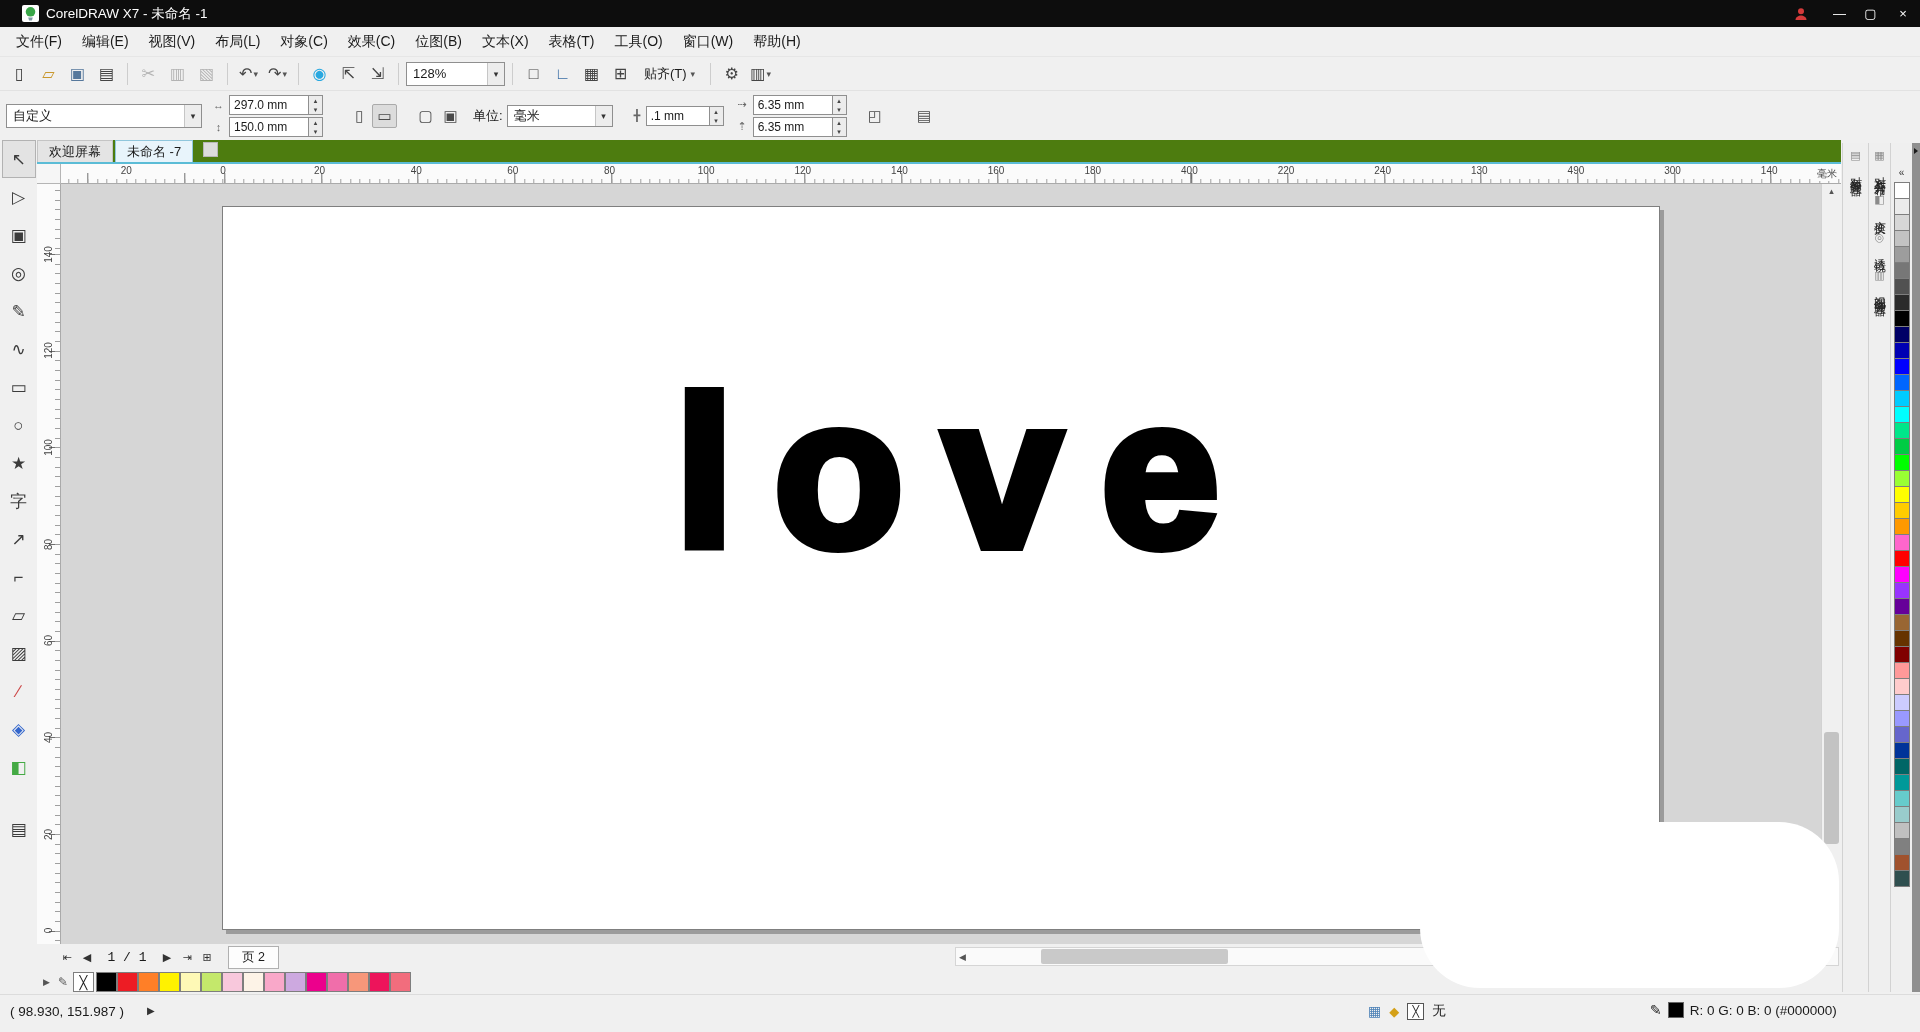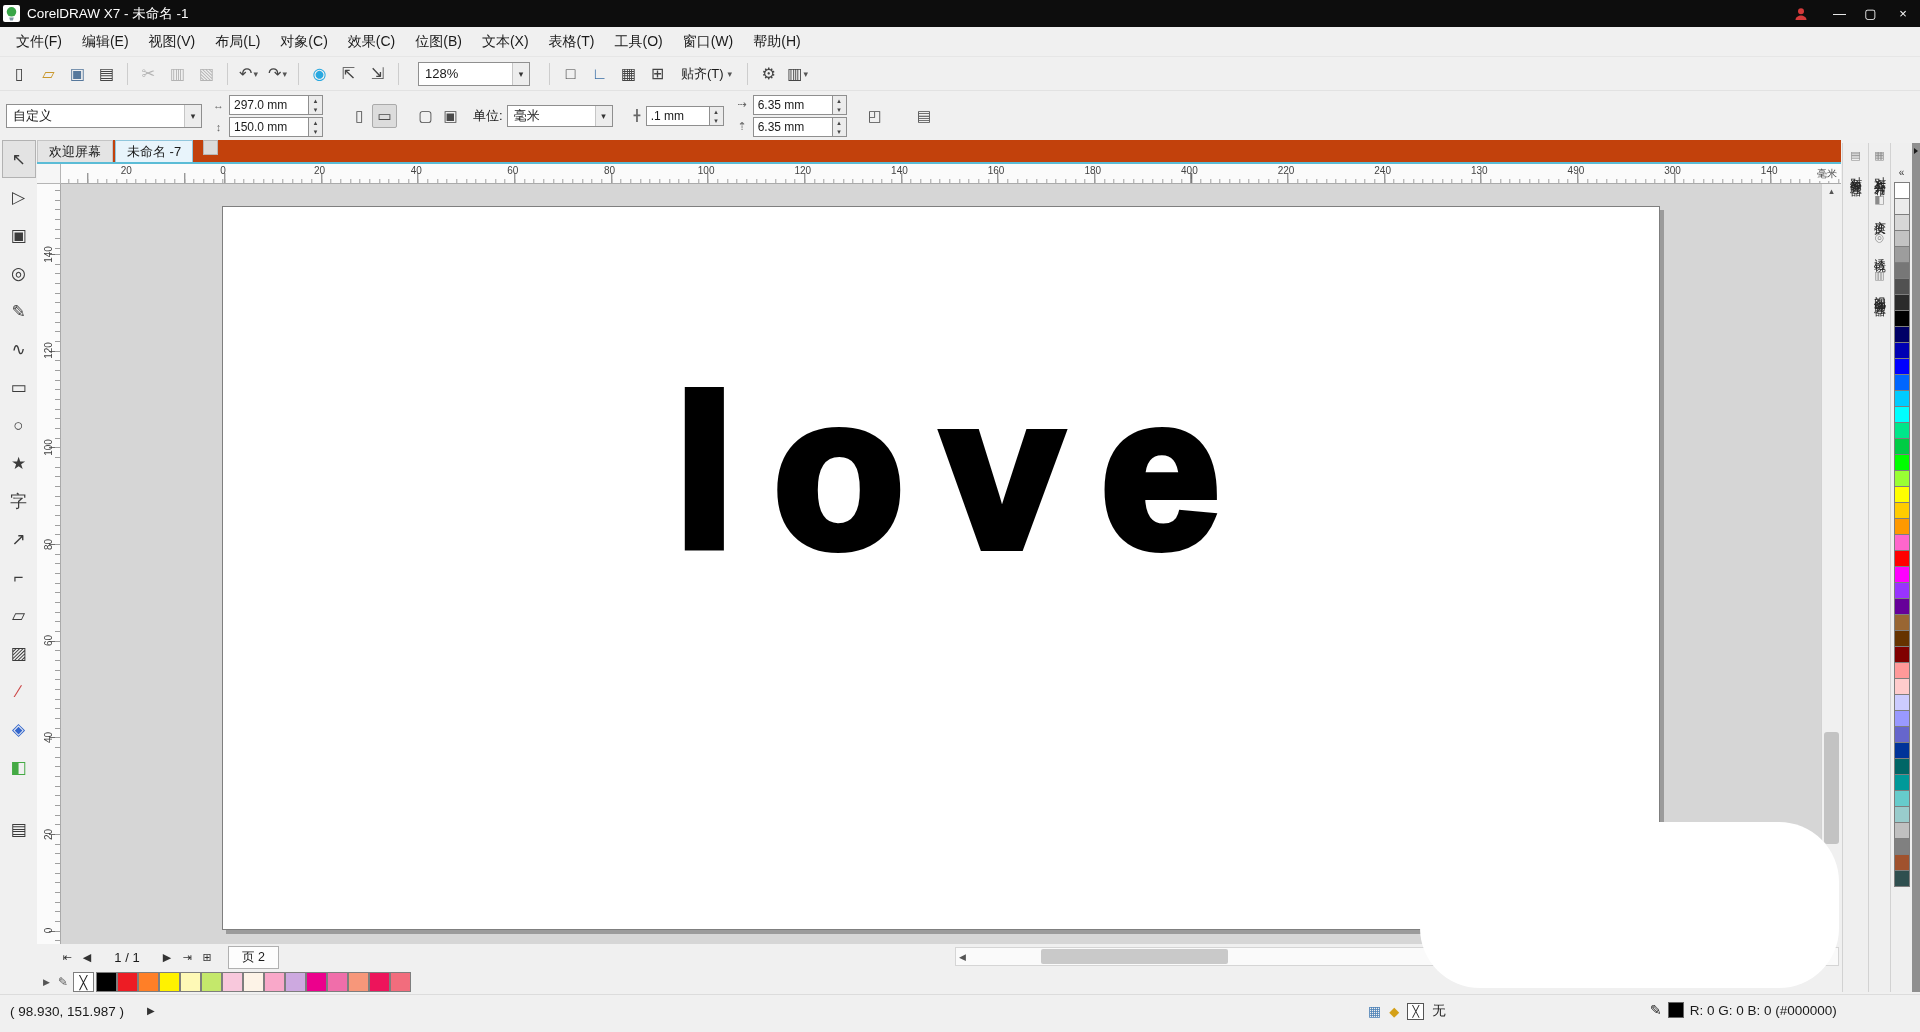--- a/index.html
+++ b/index.html
@@ -2,21 +2,21 @@
 <html><head>
 <meta charset="utf-8">
 <style>
   *{margin:0;padding:0;box-sizing:border-box;}
   html,body{width:1920px;height:1032px;overflow:hidden;background:#f0f0f0;
     font-family:"Liberation Sans","DejaVu Sans",sans-serif;font-size:14px;color:#1a1a1a;}
   body{position:relative;}
 
   
   .titlebar{position:absolute;top:0;left:0;right:0;height:27px;background:#0d0d0d;color:#fff;
-    display:flex;align-items:center;padding-left:3px;z-index:20;}
+    display:flex;align-items:center;padding-left:22px;z-index:20;}
   .titlebar .app-icon{display:flex;margin-right:7px;}
   .titlebar .title{font-size:13.5px;}
   .win-controls{margin-left:auto;display:flex;align-items:center;height:100%;}
   .win-controls .account{margin-right:16px;display:flex;}
   .wbtn{width:31px;height:100%;display:flex;align-items:center;justify-content:center;font-size:13px;color:#fff;}
   .wbtn.close{width:34px;}
 
   
   .menubar{position:absolute;top:27px;left:0;right:0;height:29px;background:#f0f0f0;display:flex;align-items:center;padding-left:6px;}
   .menu-item{padding:22px 10px;font-size:14px;white-space:nowrap;}
@@ -26,21 +26,21 @@
   .tbtn{min-width:27px;height:26px;display:flex;align-items:center;justify-content:center;gap:1px;border-radius:2px;}
   .tbtn i{font-style:normal;font-size:16px;color:#454545;line-height:1;}
   .tbtn .dd{font-size:9px;color:#555;}
   .tbtn.disabled i{color:#b3b3b3;}
   .tsep{width:1px;height:22px;background:#cdcdcd;margin:0 5px;flex:none;}
   .c-folder{color:#c9982e !important;} .c-save{color:#56789c !important;} .c-search{color:#29a8e0 !important;}
   .c-ruler{color:#3a6ea5 !important;}
   .combo{display:inline-flex;align-items:center;height:24px;background:#fff;border:1px solid #8f8f8f;}
   .combo .ct{flex:1;padding:0 6px;font-size:13px;white-space:nowrap;}
   .combo .ca{width:17px;align-self:stretch;display:flex;align-items:center;justify-content:center;font-size:9px;color:#333;background:#ededed;border-left:1px solid #c6c6c6;}
-  .zoom-combo{width:112px;margin:0 12px;gap:32px;}
+  .zoom-combo{width:99px;margin:0 0;gap:32px;}
   .snap-btn{display:flex;align-items:center;gap:4px;padding:0 8px;height:26px;font-size:13px;}
   .snap-btn .dd{font-size:9px;color:#555;}
 
   
   .propbar{position:absolute;top:90px;left:0;right:0;height:50px;background:#f0f0f0;display:flex;align-items:center;padding-left:6px;border-top:1px solid #e2e2e2;}
   .preset-combo{width:196px;}
   .pcol{display:flex;flex-direction:column;gap:2px;}
   .prow{display:flex;align-items:center;gap:2px;}
   .pb-ico{width:17px;text-align:center;font-size:11px;color:#666;font-style:normal;}
   .spinbox{display:inline-flex;height:20px;}
@@ -49,21 +49,21 @@
   .spinbox .arrows{display:flex;flex-direction:column;width:14px;border:1px solid #8f8f8f;border-left:none;background:#ececec;}
   .spinbox .arrows span{flex:1;font-size:7px;line-height:9px;text-align:center;color:#444;}
   .pbtn24{width:25px;height:24px;display:flex;align-items:center;justify-content:center;border-radius:2px;}
   .pbtn24 i{font-style:normal;font-size:15px;color:#4a4a4a;}
   .pbtn24.pressed{background:#dcdcdc;border:1px solid #aaa;}
   .units-label{font-size:13px;margin:0 4px 0 10px;}
   .units-combo{width:106px;height:22px;}
   .ml8{margin-left:8px;} .ml16{margin-left:16px;} .ml24{margin-left:24px;} .ml10{margin-left:10px;}
 
   
-  .tabsrow{position:absolute;top:140px;left:37px;right:79px;height:24px;background:#c2410c;border-bottom:2px solid #5bbcd6;display:flex;align-items:flex-start;}
+  .tabsrow{position:absolute;top:140px;left:37px;right:79px;height:24px;background:#4d7c0f;border-bottom:2px solid #5bbcd6;display:flex;align-items:center;}
   .doc-tabs{display:flex;align-items:flex-end;height:100%;}
   .doc-tab{height:22px;display:flex;align-items:center;padding:0 11px;font-size:13px;background:#e4e4e4;border:1px solid #c4c4c4;border-bottom:none;margin-right:2px;white-space:nowrap;}
   .doc-tab.active{background:#e8f4fb;border-color:#8fc6dc;}
   .newtab-btn{width:15px;height:15px;background:#dcdcdc;border:1px solid #b8b8b8;margin:0 0 4px 8px;}
 
   
   .toolbox{position:absolute;top:140px;left:0;width:37px;bottom:38px;background:#f0f0f0;display:flex;flex-direction:column;align-items:center;z-index:8;}
   .tool{width:34px;height:38px;display:flex;align-items:center;justify-content:center;flex:none;}
   .tool .tool-glyph{font-style:normal;font-size:17px;color:#3c3c3c;line-height:1;}
   .tool.selected{background:#e3e3e3;border:1px solid #b2b2b2;}
@@ -96,21 +96,21 @@
 
   
   .vscroll{position:absolute;right:79px;width:20px;top:184px;bottom:88px;background:#f0f0f0;border-left:1px solid #d2d2d2;z-index:2;}
   .vscroll .sarr{position:absolute;left:0;right:0;text-align:center;font-size:9px;color:#555;}
   .vscroll .sarr.top{top:2px;} .vscroll .sarr.bot{bottom:2px;}
   .vthumb{position:absolute;left:2px;right:2px;top:548px;height:112px;background:#c3c3c3;border-radius:3px;}
 
   
   .pagebar{position:absolute;left:40px;top:944px;right:79px;height:26px;display:flex;align-items:center;padding-left:18px;gap:2px;}
   .pgbtn{width:18px;height:18px;display:flex;align-items:center;justify-content:center;font-size:11px;color:#333;}
-  .ppos{width:58px;text-align:center;font-size:13px;}
+  .ppos{width:58px;text-align:center;font-size:13px;font-family:Liberation Mono, monospace;}
   .page-tab{margin-left:10px;padding:2px 13px;font-size:12.5px;background:#fdfdfd;border:1px solid #b0b0b0;}
   .hscroll{position:absolute;left:915px;top:3px;right:2px;height:19px;background:#fafafa;border:1px solid #d5d5d5;}
   .hscroll .sarr{position:absolute;left:3px;top:4px;font-size:9px;color:#555;}
   .hthumb{position:absolute;left:85px;width:187px;top:1px;bottom:1px;background:#c9c9c9;border-radius:2px;}
 
   
   .bpalette{position:absolute;left:40px;top:970px;height:24px;display:flex;align-items:center;gap:2px;}
   .bp-arrow{font-size:9px;color:#555;width:13px;text-align:center;}
   .bp-dropper{font-size:12px;color:#555;width:16px;text-align:center;}
   .swatch{width:21px;height:20px;border:1px solid #7e7e7e;flex:none;}

